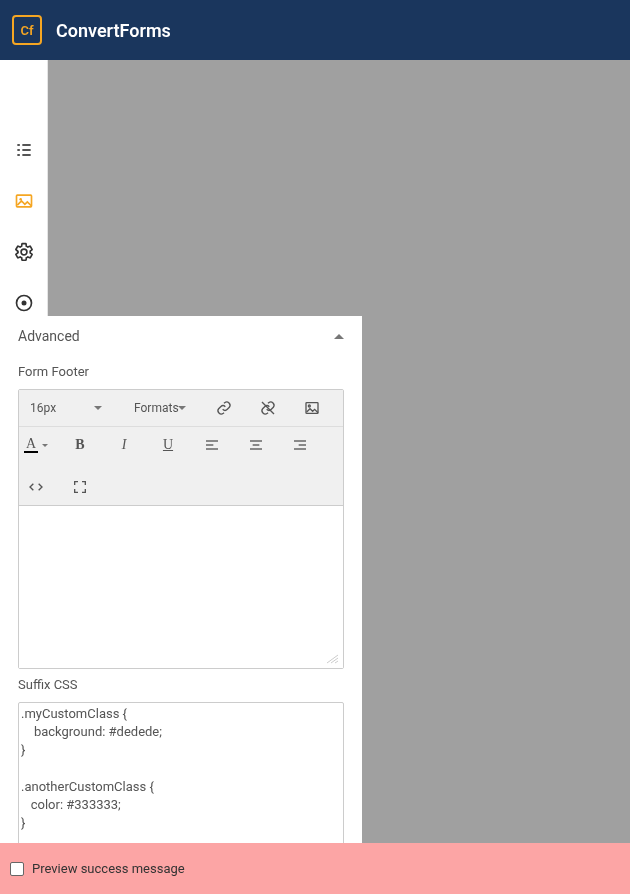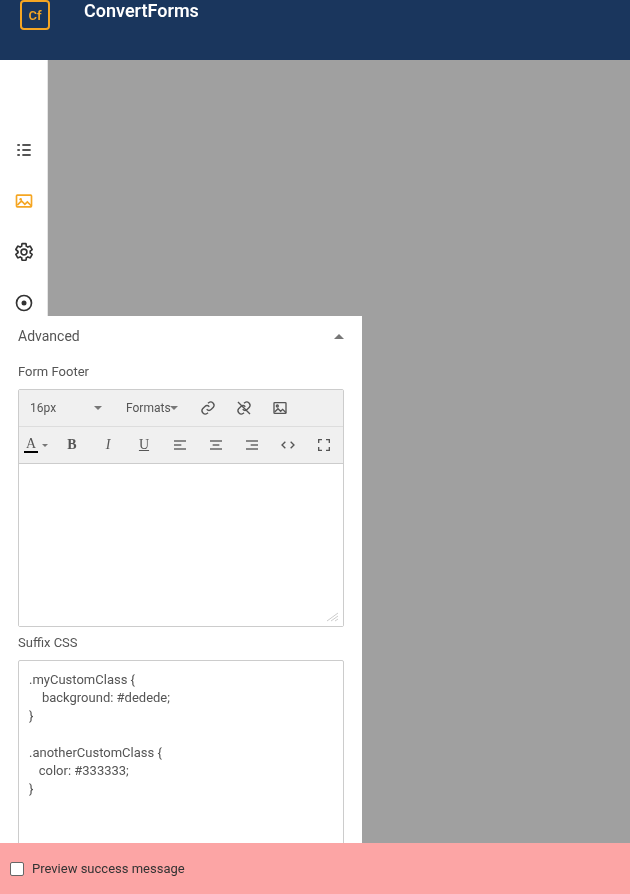--- a/index.html
+++ b/index.html
@@ -10,23 +10,22 @@
     background: #a0a0a0;
     width: 630px;
     height: 894px;
     overflow: hidden;
     position: relative;
   }
   .topbar {
     background: #1a365d;
     height: 60px;
     display: flex;
-    align-items: flex-start;
-    padding-left: 20px;
-    gap: 20px;
+    align-items: center;
+    padding-left: 12px;
   }
   .logo-box {
     width: 30px;
     height: 30px;
     border: 2px solid #f5a623;
     border-radius: 4px;
     display: flex;
     align-items: center;
     justify-content: center;
     color: #f5a623;
@@ -101,21 +100,21 @@
   }
   .toolbar {
     background: #f0f0f0;
     border-bottom: 1px solid #ccc;
   }
   .tb-row {
     display: flex;
     flex-wrap: wrap;
     align-items: center;
     padding: 6px 4px;
-    gap: 10px;
+    gap: 18px;
   }
   .tb-row + .tb-row {
     border-top: 1px solid #ddd;
   }
   .tb-select {
     height: 22px;
     font-size: 12px;
     padding: 0 18px 0 6px;
     border: 1px solid transparent;
     background: transparent;
@@ -178,21 +177,21 @@
     bottom: 4px; right: 4px;
     width: 14px; height: 10px;
     opacity: 0.5;
   }
   textarea.plain {
     width: 100%;
     border: 1px solid #ccc;
     border-radius: 2px;
     font-family: inherit;
     font-size: 13px;
-    padding: 10px;
+    padding: 2px;
     resize: both;
     color: #555;
     line-height: 1.4;
   }
   .css-area { height: 192px; }
   .code-area { height: 192px; }
   input[type="text"].plain {
     width: 100%;
     border: 1px solid #ccc;
     border-radius: 2px;

